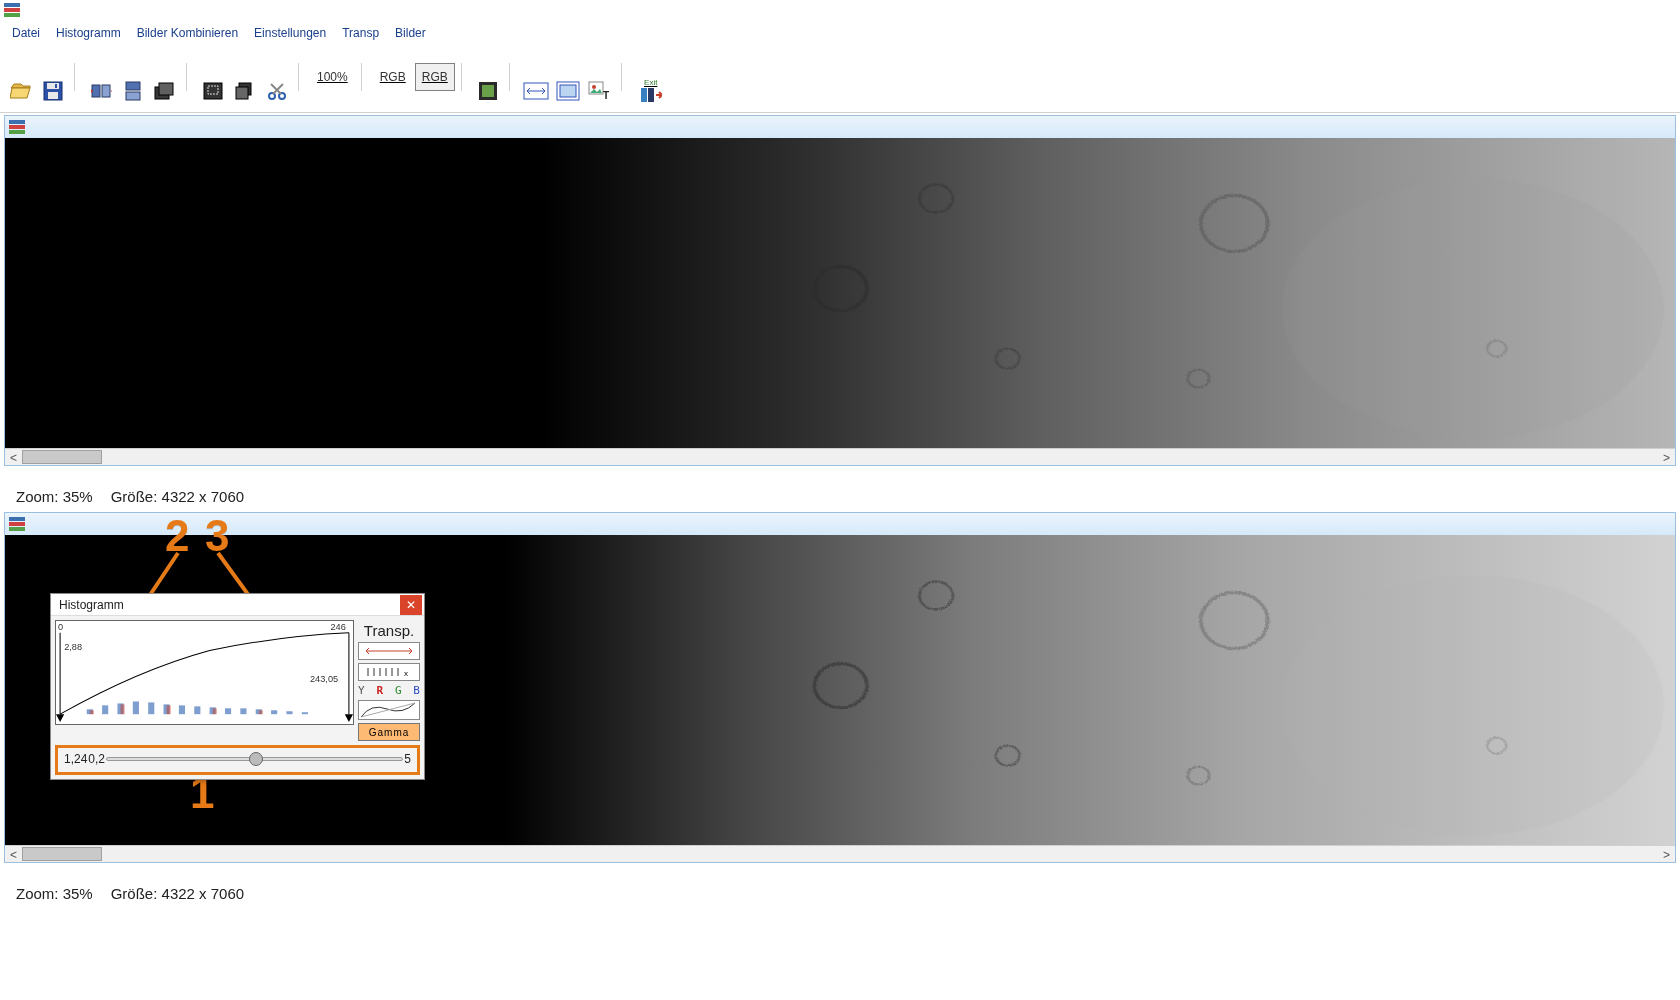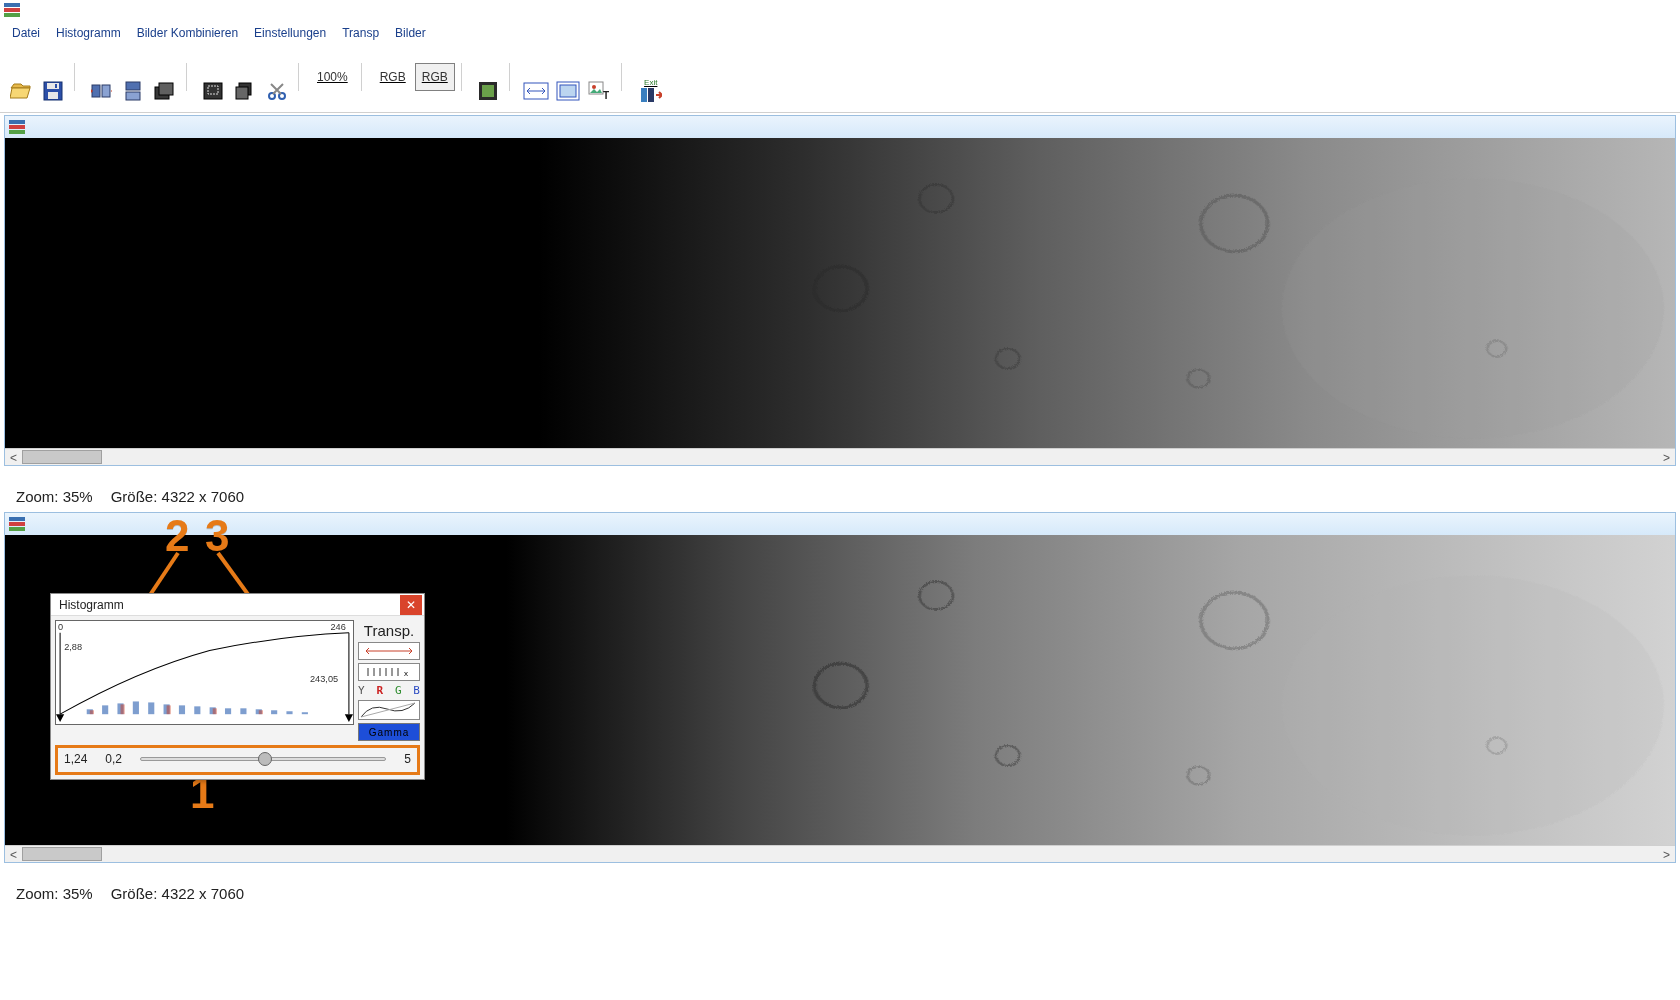--- a/index.html
+++ b/index.html
@@ -54,22 +54,22 @@
   .hist-chart { flex:1; background:#fff; border:1px solid #666; position:relative; height:105px;}
   .hist-side { width:62px; display:flex; flex-direction:column; gap:3px; padding-top:2px;}
   .hist-side .lbl{ text-align:center; font-size:15px; color:#222;}
   .hist-side .mini{ height:18px; border:1px solid #888; background:#fff; display:flex; align-items:center; justify-content:center; font-size:9px; color:#333;}
   .hist-side .channels{ display:flex; justify-content:space-between; font-size:11px; font-family:Consolas,monospace;}
   .hist-side .ch-Y{color:#555;}
   .hist-side .ch-R{color:#c22; font-weight:bold;}
   .hist-side .ch-G{color:#2a8a2a;}
   .hist-side .ch-B{color:#2a4ac2;}
   .hist-side .curve{height:20px; border:1px solid #888; background:#fff;}
-  .hist-side .gammabtn{ height:18px; border:1px solid #777; background:#1d4ed8; font-size:10px; display:flex; align-items:center; justify-content:center; letter-spacing:1px;}
-  .hist-bottom { display:flex; align-items:center; gap:18px; padding:4px 6px 6px 6px; border:3px solid #e67a17; margin:0 4px 4px 4px;}
+  .hist-side .gammabtn{ height:18px; border:1px solid #777; background:#fdba74; font-size:10px; display:flex; align-items:center; justify-content:center; letter-spacing:1px;}
+  .hist-bottom { display:flex; align-items:center; gap:1px; padding:4px 6px 6px 6px; border:3px solid #e67a17; margin:0 4px 4px 4px;}
   .hist-bottom .val{ font-size:12px; color:#222;}
   .hist-bottom .slider{ flex:1; height:14px; position:relative;}
   .hist-bottom .slider .track{ position:absolute; left:0; right:0; top:5px; height:4px; background:#ddd; border:1px solid #999; border-radius:2px;}
   .hist-bottom .slider .knob{ position:absolute; top:0; left:48%; width:14px; height:14px; border-radius:50%; background:#bcbcbc; border:1px solid #666;}
   
   
   .annot { position:absolute; color:#e67a17; font-size:44px; font-weight:700; font-family:Arial,sans-serif; text-shadow:0 1px 0 rgba(0,0,0,.2);}
   .ann-arrows{position:absolute; top:0; left:0; pointer-events:none;}
   
 </style>

